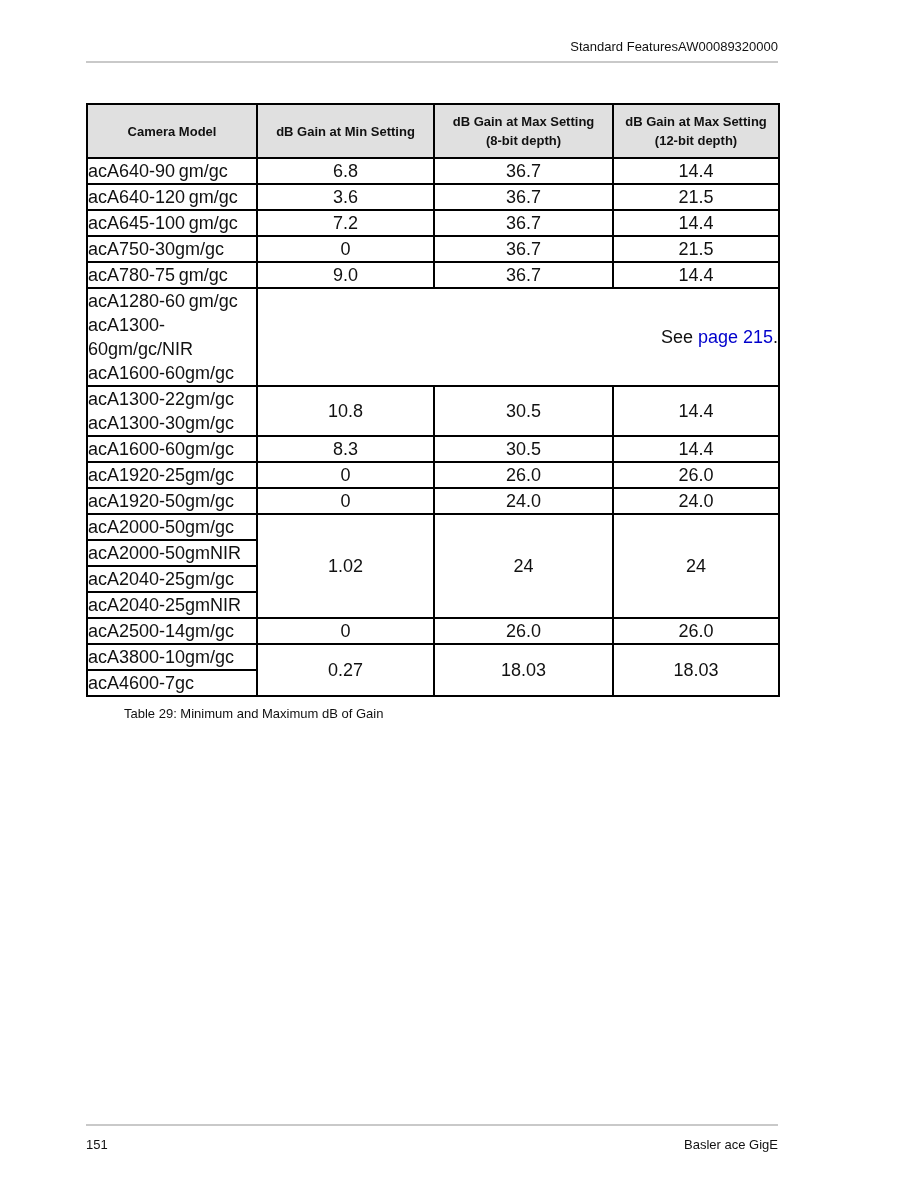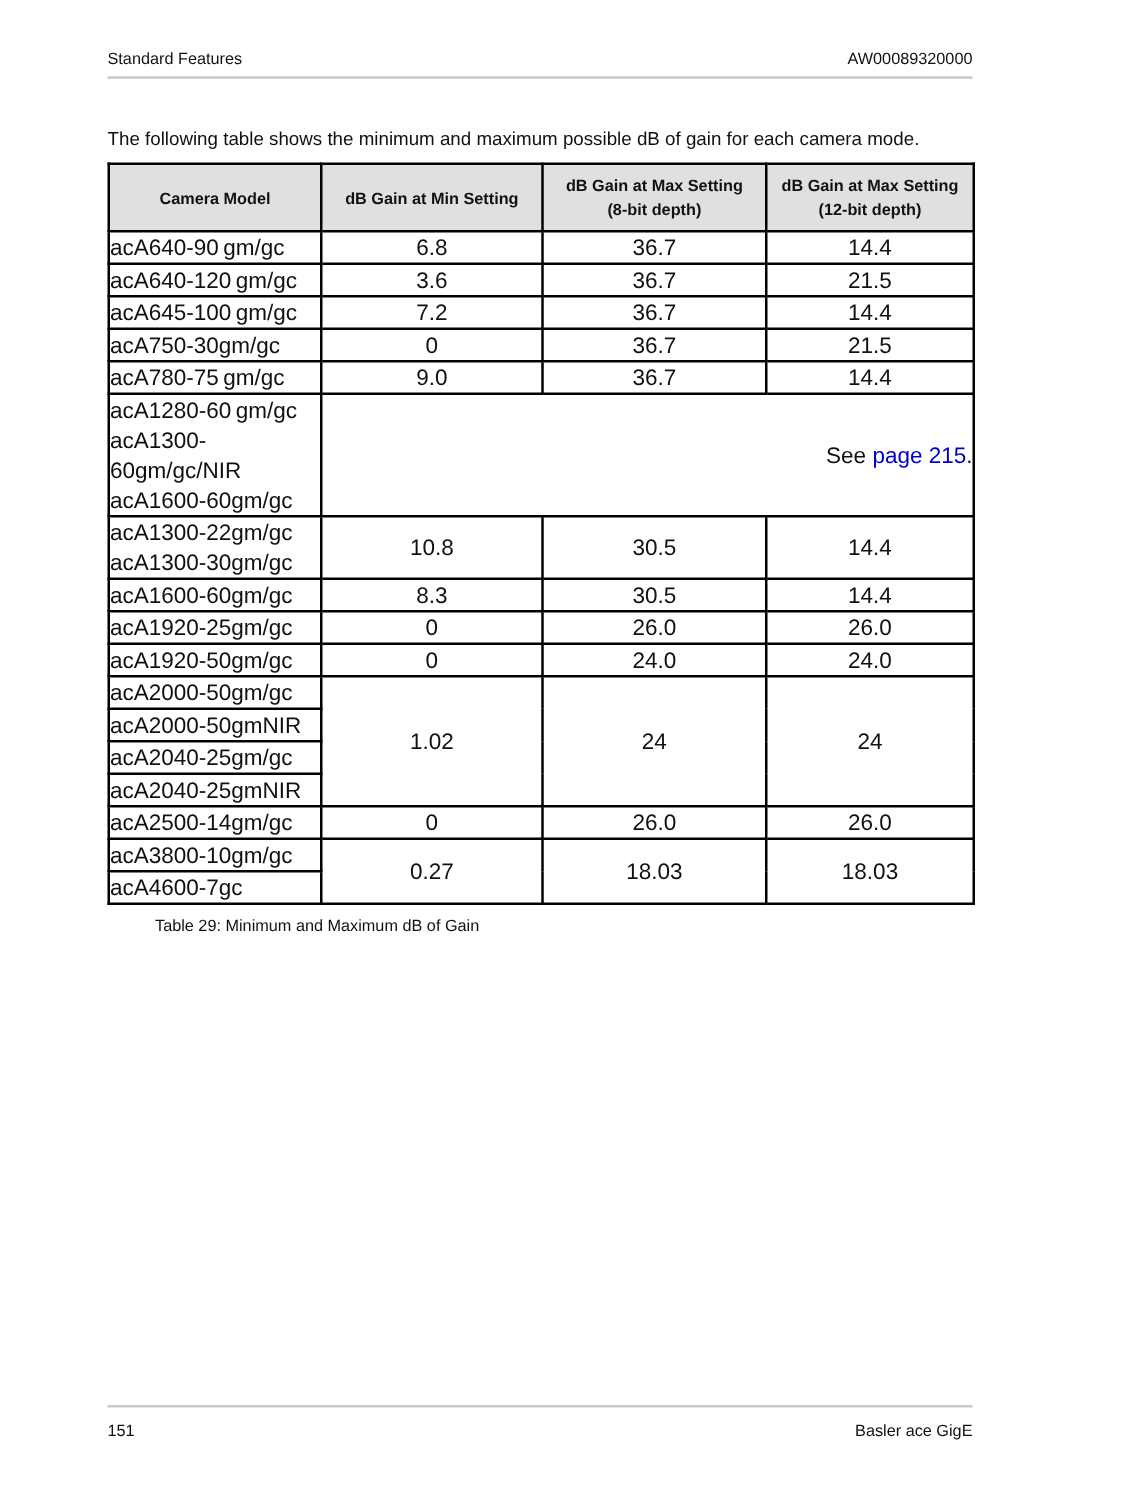--- a/index.html
+++ b/index.html
@@ -6,21 +6,21 @@
   body {
     width: 902px; height: 1197px;
     background: #ffffff;
     position: relative;
     font-family: "Liberation Sans", sans-serif;
     color: #111111;
     overflow: hidden;
   }
   .page-header {
     position: absolute; top: 39px; left: 86px; width: 692px;
-    display: flex; justify-content: space-between;
+    display: flex; justify-content: flex-end;
     font-size: 13px;
   }
   .rule {
     position: absolute; left: 86px; width: 692px; height: 2px;
     background: #c9c9c9;
   }
   .rule-top { top: 61px; }
   .rule-bottom { top: 1124px; }
   .page-footer {
     position: absolute; top: 1137px; left: 86px; width: 692px;
@@ -67,21 +67,20 @@
 </head>
 <body>
 
 <div class="page-header">
   <span>Standard Features</span>
   <span>AW00089320000</span>
 </div>
 <div class="rule rule-top"></div>
 
 <div class="content">
-  <p class="intro">The following table shows the minimum and maximum possible dB of gain for each camera mode.</p>
 
   <table class="gain">
     <colgroup>
       <col style="width:170px">
         <col style="width:177px">
         <col style="width:179px">
         <col style="width:166px">
     </colgroup>
     <tbody>
         <tr>

